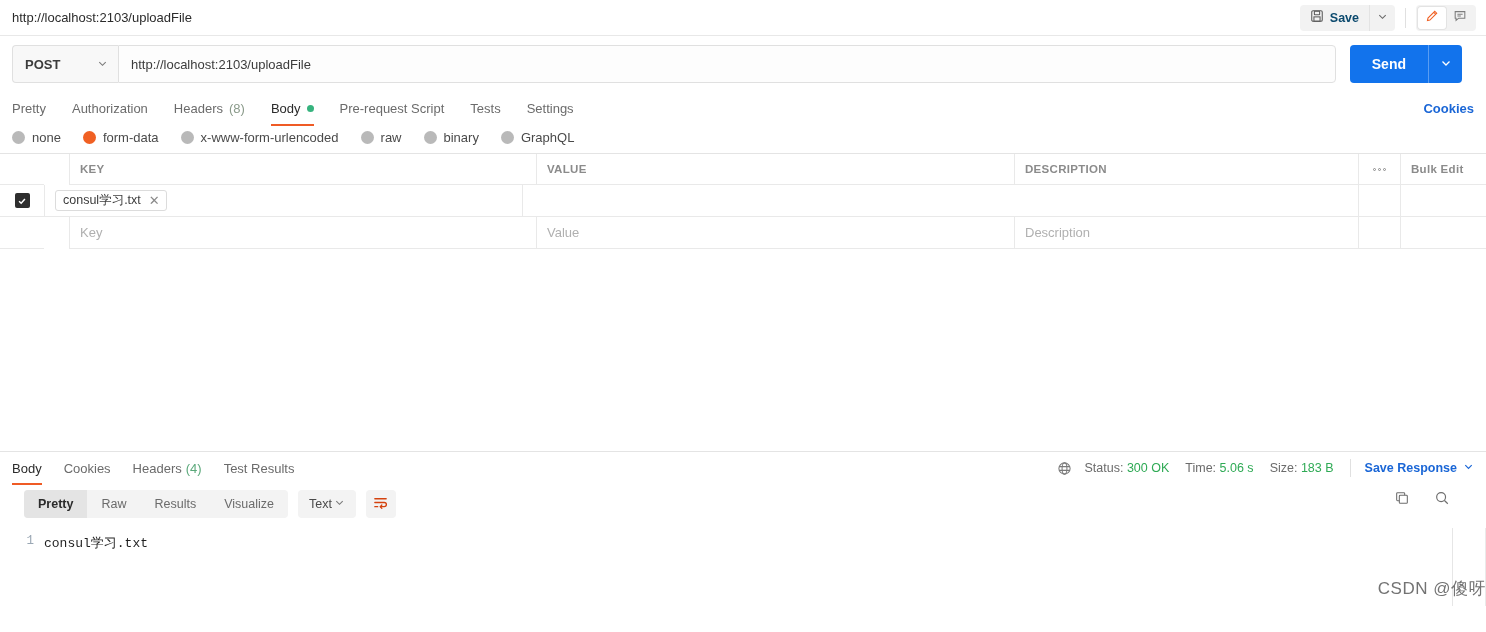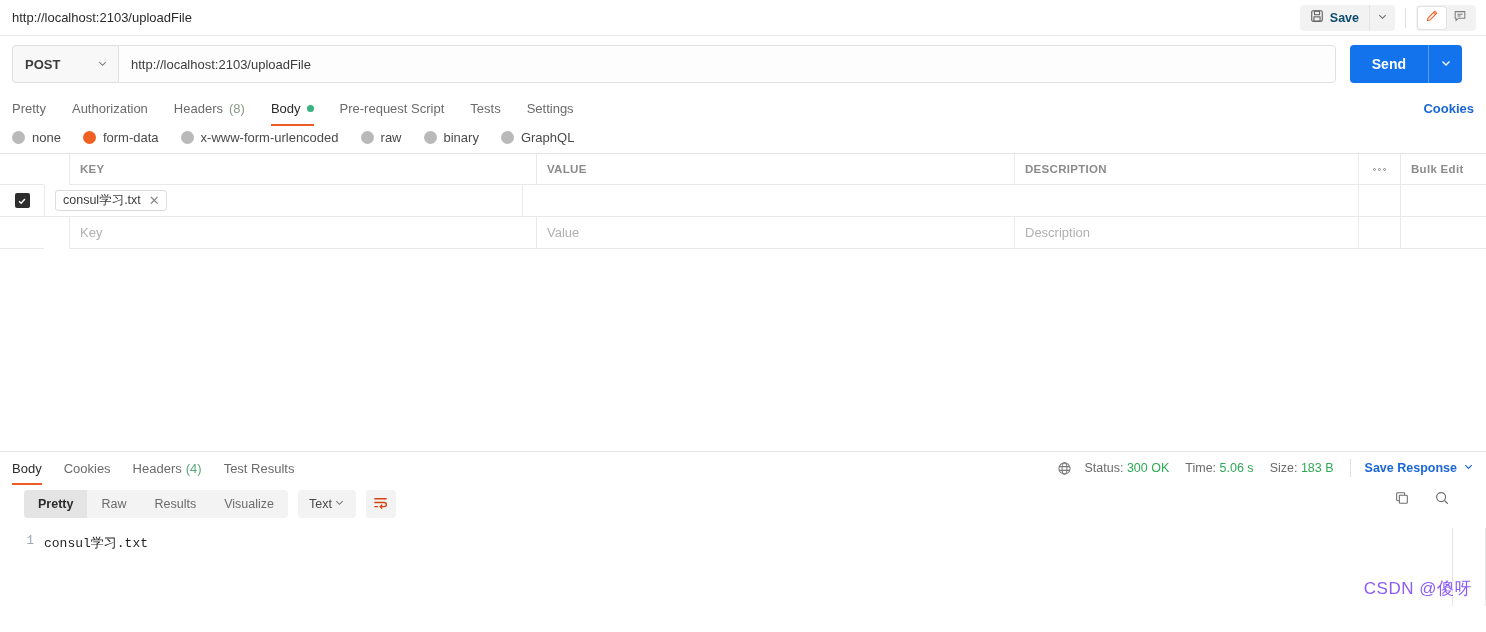--- a/index.html
+++ b/index.html
@@ -285,22 +285,22 @@
   }
   .right-rail {
     position: absolute; top: 0; right: 33px;
     width: 1px; height: 78px; background: #e6e6e6;
   }
   .right-rail2 {
     position: absolute; top: 0; right: 0;
     width: 1px; height: 78px; background: #eaeaea;
   }
   .watermark {
-    position: absolute; right: 14px; bottom: 6px;
-    font-size: 17px; color: #8b5cf6;
+    position: absolute; right: 0; bottom: 6px;
+    font-size: 17px; color: #737373;
     font-family: "Liberation Sans", sans-serif;
     letter-spacing: .5px;
     user-select: none;
   }
 </style>
 </head>
 <body>
 
 <div class="topbar">
   <div class="tab-title">http://localhost:2103/uploadFile</div>

